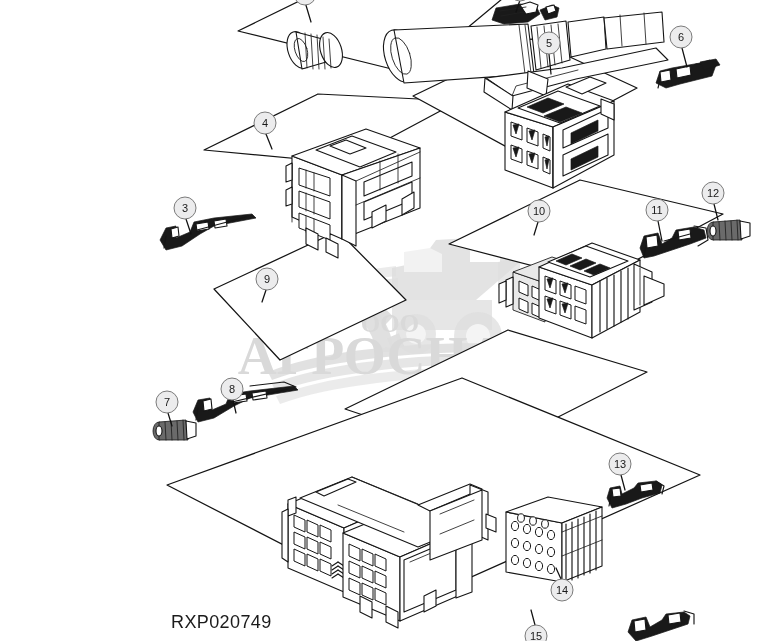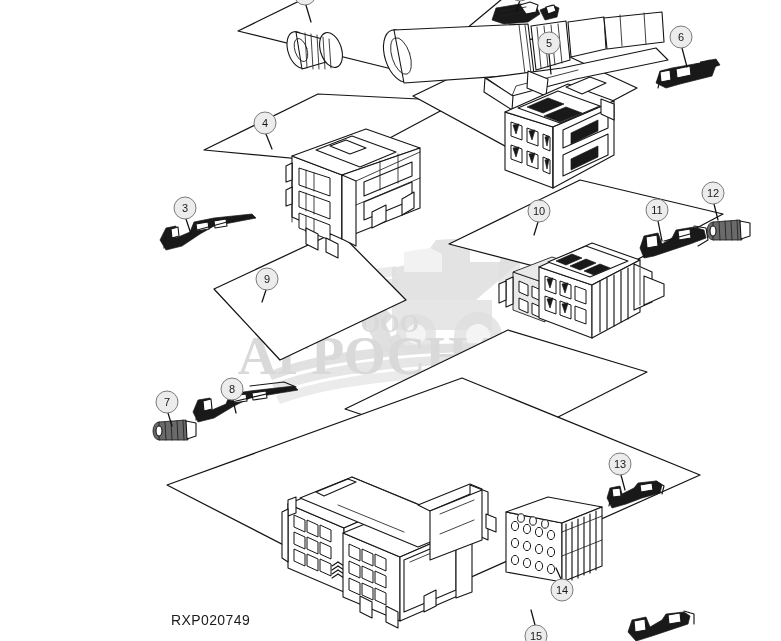--- a/index.html
+++ b/index.html
@@ -16,21 +16,21 @@
   .wf{fill:#fff;stroke:#151515;stroke-width:1.1;stroke-linejoin:round;stroke-linecap:round;}
   .dk{fill:#191919;stroke:#191919;stroke-width:.7;stroke-linejoin:round;}
   .md{fill:#6a6a6a;stroke:#151515;stroke-width:.8;}
   .lt{fill:#e9e9e9;stroke:#151515;stroke-width:.85;}
   .cav{fill:#fff;stroke:#151515;stroke-width:1;}
   .bub{fill:#ececed;stroke:#7b7b7b;stroke-width:1;}
   .bubtxt{font-family:"Liberation Sans",sans-serif;font-size:11px;fill:#1a1a1a;
           text-anchor:middle;dominant-baseline:central;font-weight:400;}
   .lead{fill:none;stroke:#111;stroke-width:1.25;stroke-linecap:round;}
   #code{position:absolute;left:171px;top:612px;z-index:4;
-        font-family:"Liberation Sans",sans-serif;font-size:14px;
+        font-family:"Liberation Sans",sans-serif;font-size:18px;
         letter-spacing:.4px;color:#1b1b1b;white-space:nowrap;text-align:right;}
   .wmg{fill:#dedede;}
   .wmt{font-family:"Liberation Serif",serif;font-weight:700;fill:#d9d9d9;}
 </style>
 </head>
 <body>
 
 <div id="stage">
 
   <svg id="wm" class="layer" viewBox="0 0 781 641">

